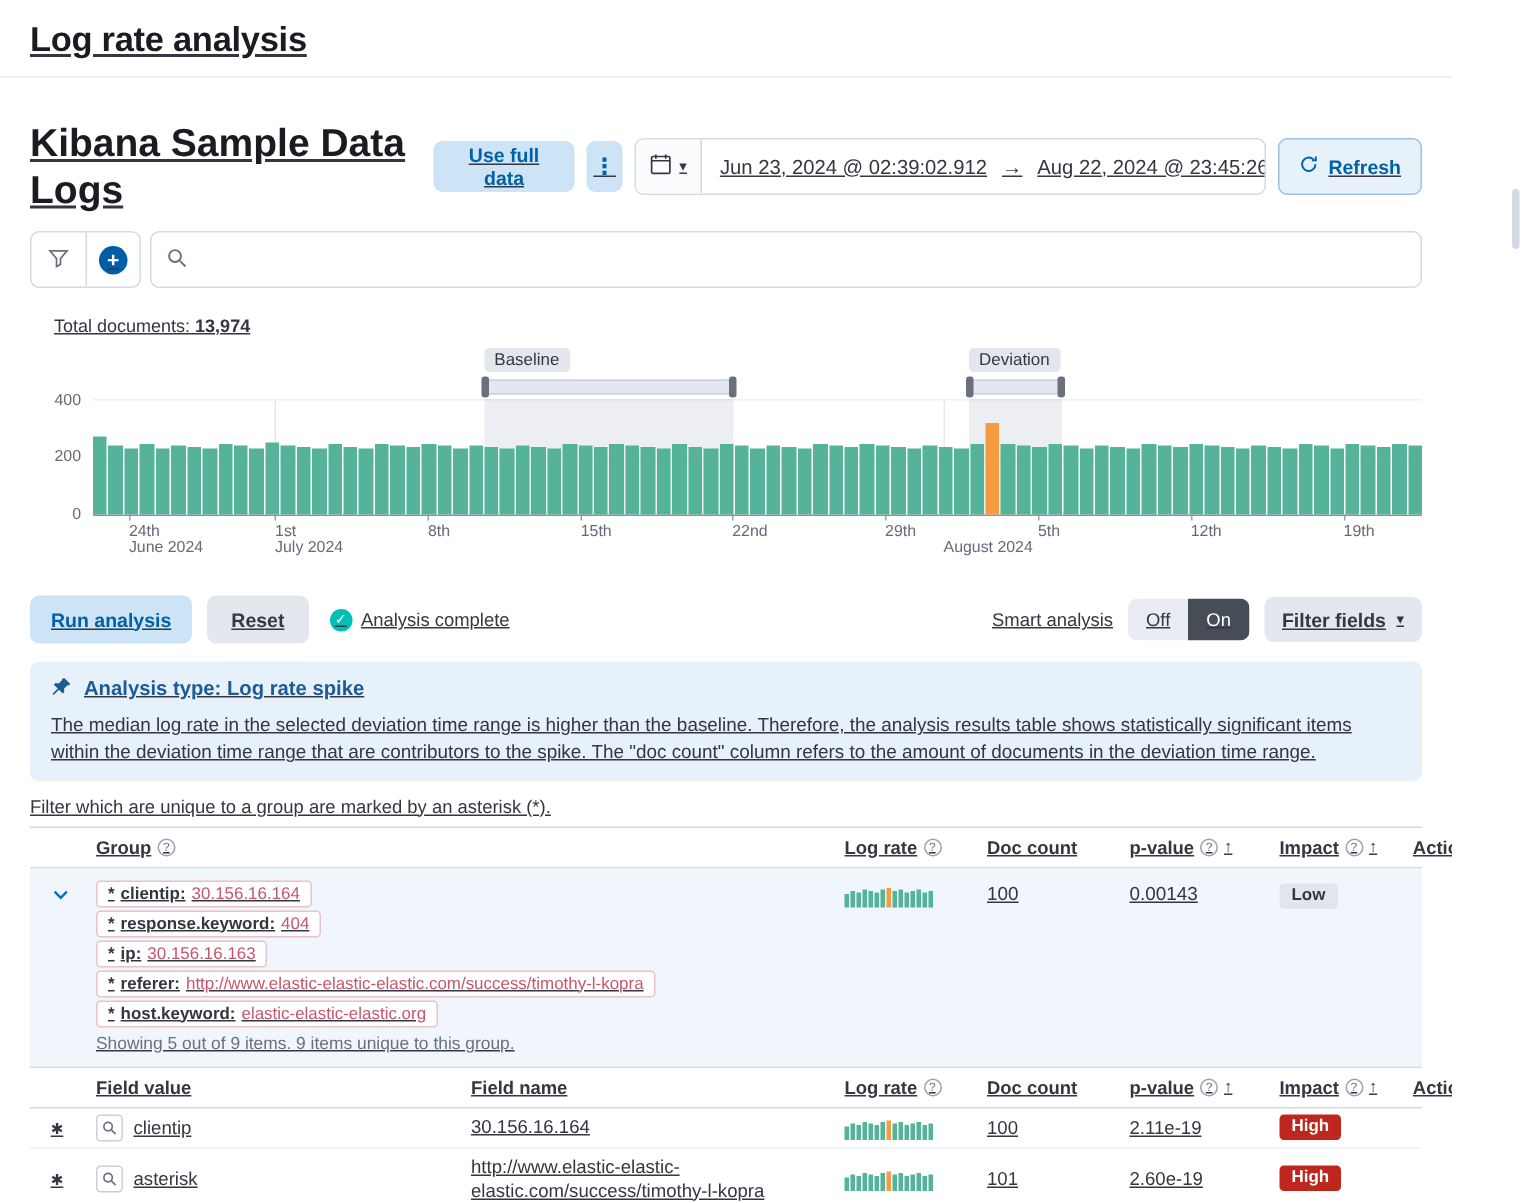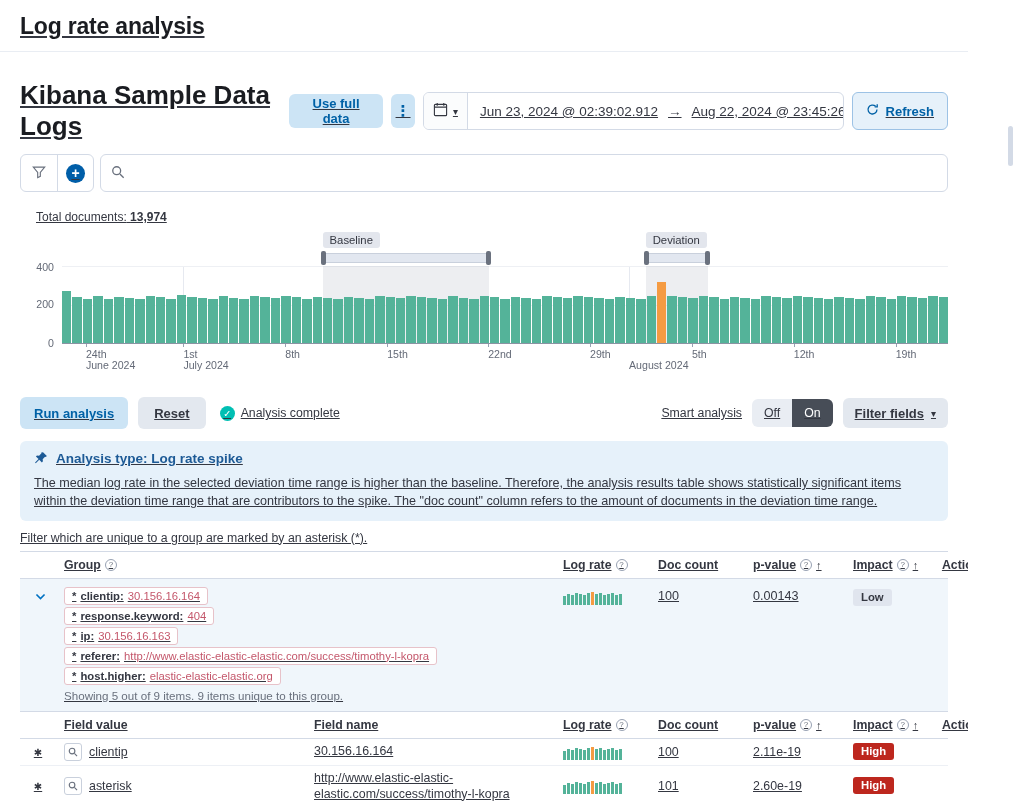--- a/index.html
+++ b/index.html
@@ -415,21 +415,21 @@
               <span class="fname">ip:</span>
               <span class="fval">30.156.16.163</span>
             </span>
             <span class="chip">
               <span class="ast">*</span>
               <span class="fname">referer:</span>
               <span class="fval">http://www.elastic-elastic-elastic.com/success/timothy-l-kopra</span>
             </span>
             <span class="chip">
               <span class="ast">*</span>
-              <span class="fname">host.higher:</span>
+              <span class="fname">host.keyword:</span>
               <span class="fval">elastic-elastic-elastic.org</span>
             </span>
           </div>
         <div class="items-summary">Showing 5 out of 9 items. 9 items unique to this group.</div>
       </div>
       <div class="cell top">
           <div class="sparkline">
             <i style="height: 9px;"></i>
             <i style="height: 11px;"></i>
             <i style="height: 10px;"></i>

